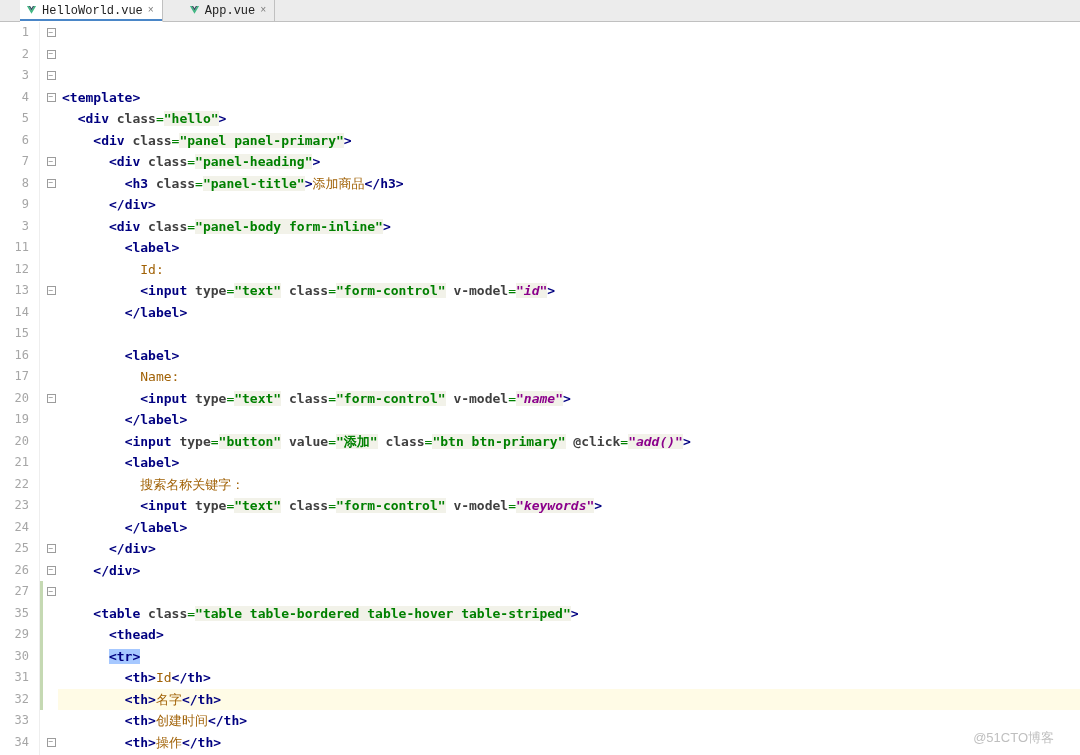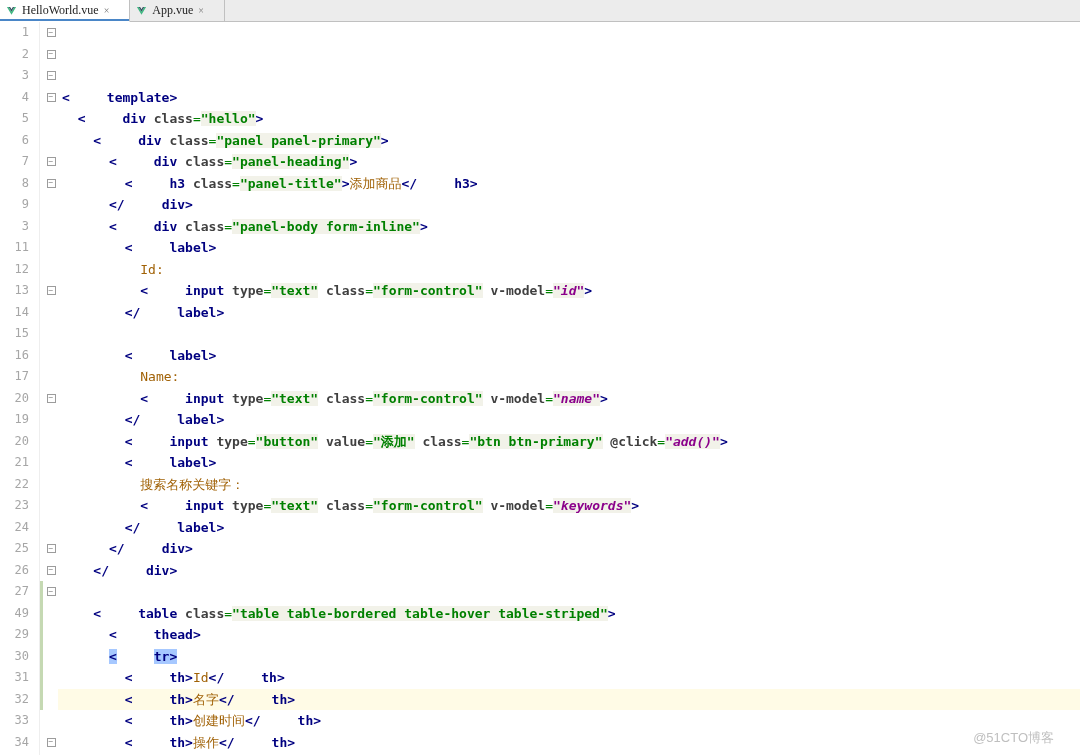--- a/index.html
+++ b/index.html
@@ -16,27 +16,28 @@
     .tabs {
       display: flex;
       background: #ececec;
       border-bottom: 1px solid #c0c0c0;
       height: 22px;
       align-items: stretch;
     }
     .tab {
       display: flex;
       align-items: center;
-      padding: 0 20px 0 6px;
+      padding: 0 8px 0 6px;
       font-size: 12px;
-      font-family: Liberation Serif, serif;
+      font-family: Liberation Mono, monospace;
       gap: 5px;
       border-right: 1px solid #c0c0c0;
       cursor: pointer;
       color: #222;
+      margin-left: 20px;
     }
     .tab.active {
       background: #fff;
       border-bottom: 1px solid #fff;
       margin-bottom: -1px;
       position: relative;
     }
     .tab.active::before {
       content: "";
       position: absolute;
@@ -94,21 +95,21 @@
     }
     .code .cl { height: 21.5px; }
     .hl-current {
       position:absolute;
       left:0; right:0;
       background: #fffbe6;
       height:21.5px;
       top: calc(21.5px * 31);
       z-index:-1;
     }
-    .t-tag { color: #000080; font-weight: bold; margin-left: 37px; }
+    .t-tag { color: #000080; font-weight: bold; }
     .t-ang { color: #000080; font-weight: bold; }
     .t-attr { color: #404040; font-weight: bold; }
     .t-str { color: #008000; font-weight: bold; background: #f2f2e9; }
     .t-dir { color: #8b008b; font-weight: bold; font-style: italic; background: #f2f2e9; }
     .t-eq { color: #008000; }
     .t-txt { color: #a16207; }
     .sel { background: #a6c8ff; }
     .watermark {
       position: absolute;
       right: 26px; bottom: 8px;
@@ -165,21 +166,21 @@
       <div class="ln">20</div>
       <div class="ln">19</div>
       <div class="ln">20</div>
       <div class="ln">21</div>
       <div class="ln">22</div>
       <div class="ln">23</div>
       <div class="ln">24</div>
       <div class="ln">25</div>
       <div class="ln">26</div>
       <div class="ln">27</div>
-      <div class="ln">49</div>
+      <div class="ln">35</div>
       <div class="ln">29</div>
       <div class="ln">30</div>
       <div class="ln">31</div>
       <div class="ln">32</div>
       <div class="ln">33</div>
       <div class="ln">34</div>
     </div>
   <div class="change-bar">
     <div class="cseg" style="top:calc(21.5px*26);height:calc(21.5px*6);"></div>
   </div>

